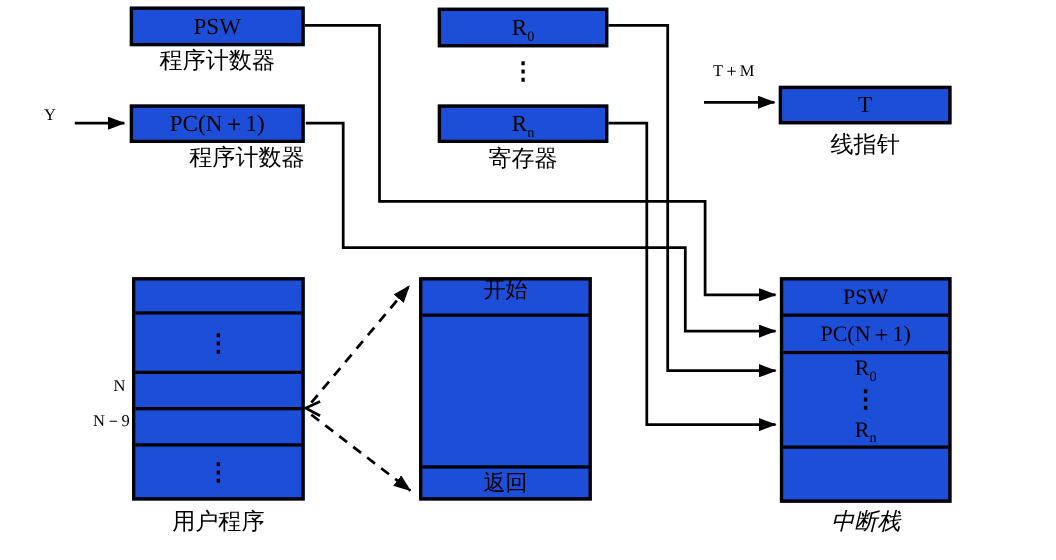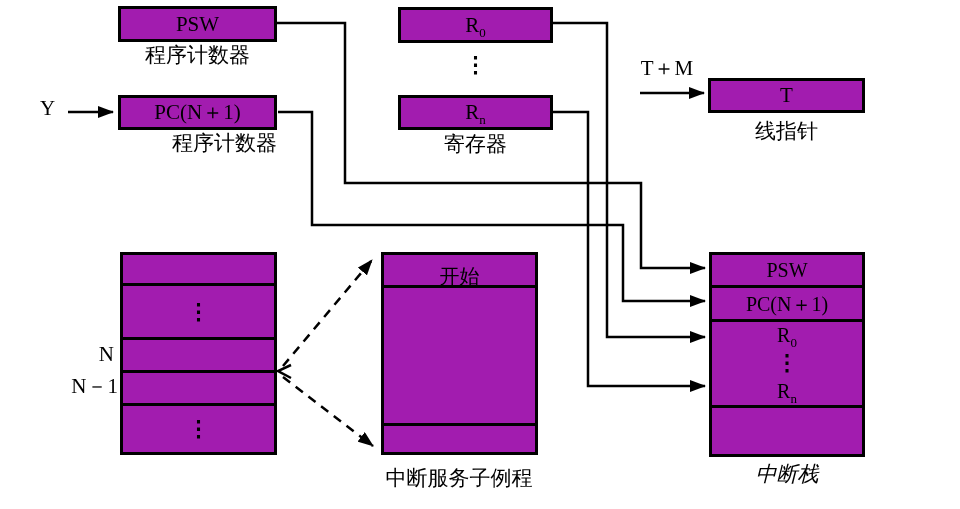--- a/index.html
+++ b/index.html
@@ -1,22 +1,22 @@
 <!DOCTYPE html>
 <html><head>
 <meta charset="utf-8">
 <style>
   html,body{margin:0;padding:0;background:#ffffff;}
   .canvas{position:relative;width:960px;height:509px;background:#ffffff;overflow:hidden;
           font-family:"Liberation Serif","DejaVu Serif",serif;color:#000;}
   .wires{position:absolute;left:0;top:0;}
-  .box{position:absolute;box-sizing:border-box;border:3px solid #000;background:#a21caf;
+  .box{position:absolute;box-sizing:border-box;border:3px solid #000;background:#1d4ed8;
        display:flex;align-items:center;justify-content:center;font-size:21px;line-height:1;}
   .caption{position:absolute;text-align:center;font-size:21px;line-height:1.1;white-space:nowrap;}
-  .freelabel{position:absolute;font-size:21px;line-height:1.1;white-space:nowrap;}
+  .freelabel{position:absolute;font-size:15px;line-height:1.1;white-space:nowrap;}
   .divider{position:absolute;left:0;right:0;height:3px;background:#000;}
   .cellrow{position:absolute;left:0;right:0;display:flex;align-items:center;justify-content:center;
            font-size:20px;line-height:1;}
   .vdots{font-weight:700;font-size:22px;line-height:1;}
   sub{font-size:13px;line-height:0;}
   .stackregs{position:absolute;left:0;right:0;display:flex;flex-direction:column;
              align-items:center;justify-content:space-between;font-size:20px;line-height:1;}
 </style>
 </head>
 <body>
@@ -69,28 +69,29 @@
 
   <div class="box" style="left:120px;top:252px;width:157px;height:203px;">
     <div class="divider" style="top:28px;"></div>
     <div class="divider" style="top:82px;"></div>
     <div class="divider" style="top:115px;"></div>
     <div class="divider" style="top:148px;"></div>
     <div class="cellrow vdots" style="top:31px;height:51px;">⋮</div>
     <div class="cellrow vdots" style="top:151px;bottom:0;">⋮</div>
   </div>
   <div class="freelabel" style="left:40px;top:343px;width:74px;text-align:right;">N</div>
-  <div class="freelabel" style="left:40px;top:375px;width:78px;text-align:right;">N－1</div>
+  <div class="freelabel" style="left:40px;top:375px;width:78px;text-align:right;">N－9</div>
+  <div class="caption" style="left:120px;top:463px;width:157px;">用户程序</div>
 
   <div class="box" style="left:381px;top:252px;width:157px;height:203px;">
     <div class="divider" style="top:30px;"></div>
     <div class="divider" style="top:168px;"></div>
-    <div class="cellrow" style="top:0;height:18px;margin-top:12px;">开始</div>
+    <div class="cellrow" style="top:0;height:18px;">开始</div>
+    <div class="cellrow" style="top:171px;bottom:0;">返回</div>
   </div>
-  <div class="caption" style="left:349px;top:467px;width:220px;">中断服务子例程</div>
 
   <div class="box" style="left:709px;top:252px;width:156px;height:205px;">
     <div class="divider" style="top:30px;"></div>
     <div class="divider" style="top:64px;"></div>
     <div class="divider" style="top:150px;"></div>
     <div class="cellrow" style="top:0;height:30px;">PSW</div>
     <div class="cellrow" style="top:33px;height:31px;">PC(N＋1)</div>
     <div class="stackregs" style="top:70px;height:76px;">
       <span><span>R</span><sub>0</sub></span>
       <span class="vdots">⋮</span>

